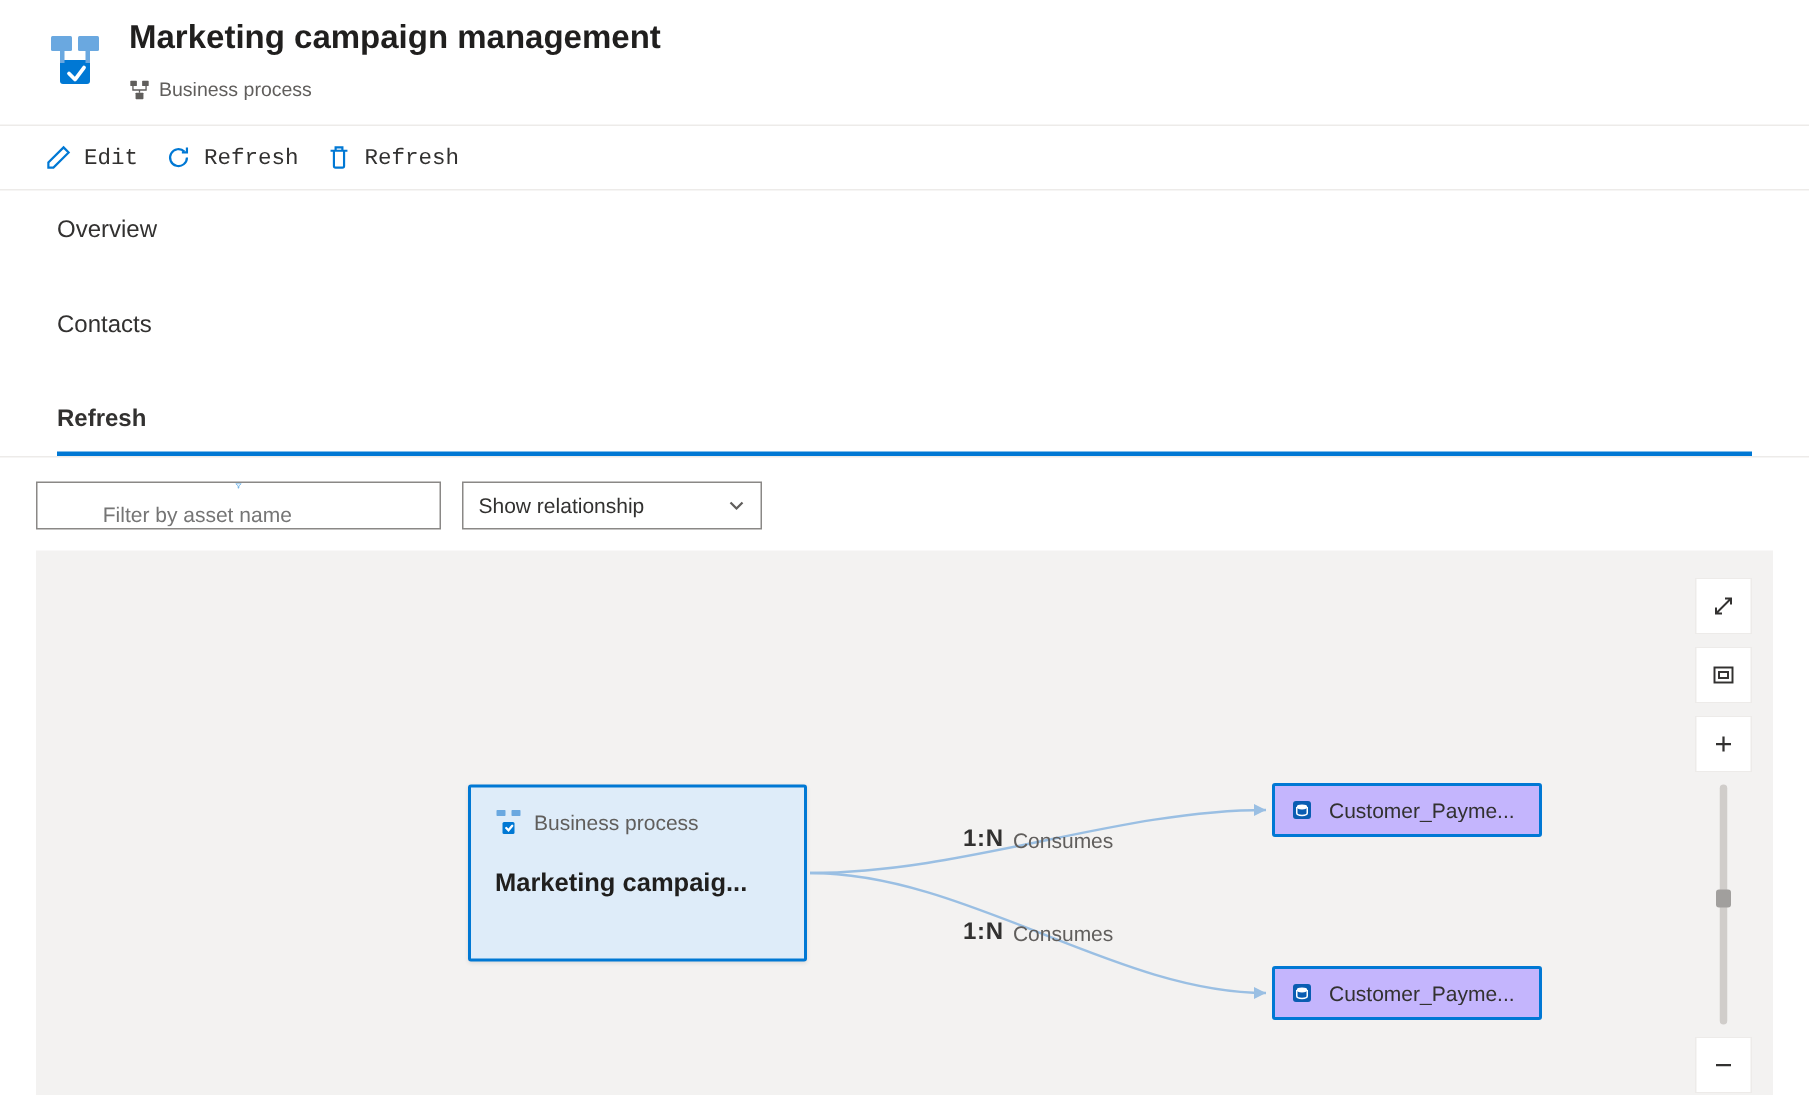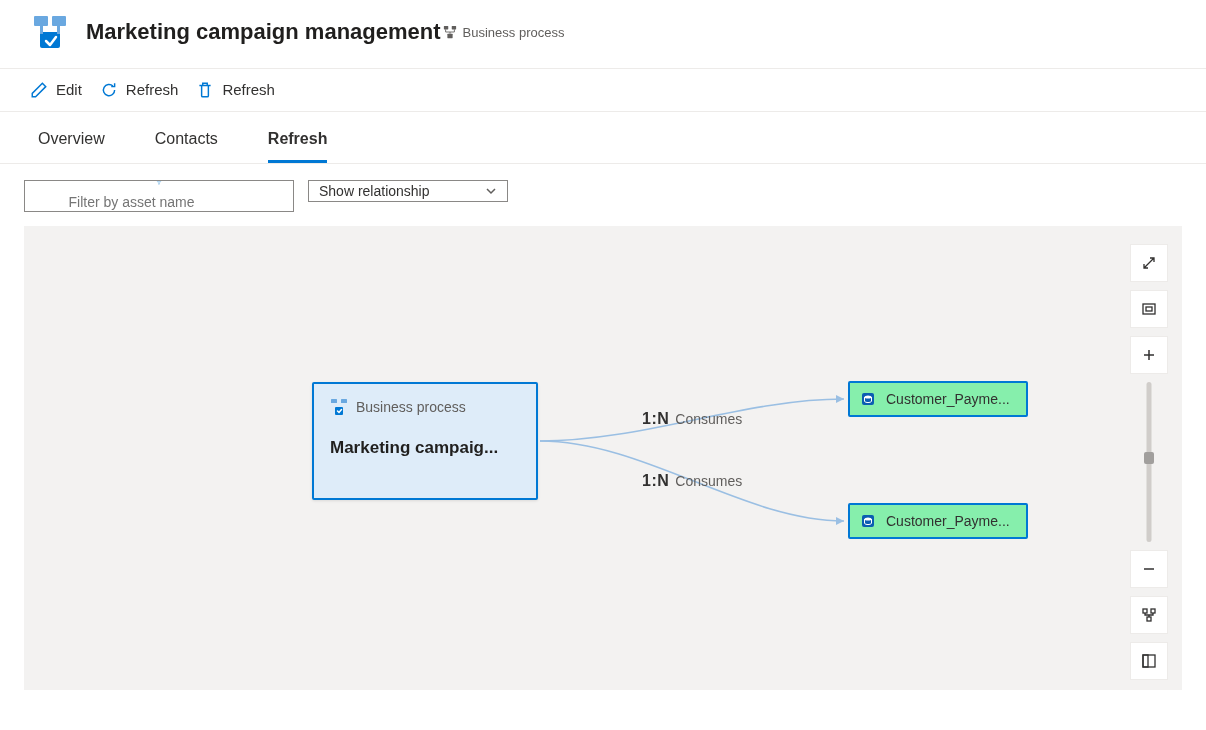--- a/index.html
+++ b/index.html
@@ -15,21 +15,21 @@
   .header {
     display: flex;
     align-items: center;
     padding: 12px 30px 16px 30px;
     gap: 16px;
   }
   .header-icon {
     width: 40px; height: 40px;
     color: #0078d4;
   }
-  .header-texts { display: flex; flex-direction: row; gap: 2px;}
+  .header-texts { display: flex; flex-direction: column; gap: 14px;}
   .page-title {
     font-size: 22px;
     font-weight: 600;
     color: #201f1e;
   }
   .page-subtitle {
     display: flex;
     align-items: center;
     gap: 6px;
     color: #605e5c;
@@ -41,37 +41,40 @@
   .command-bar {
     display: flex;
     align-items: center;
     gap: 18px;
     padding: 8px 30px;
     border-top: 1px solid #edebe9;
     border-bottom: 1px solid #edebe9;
   }
   .cmd-btn {
     display: inline-flex;
+    align-items: center;
     gap: 8px;
     background: none;
     border: none;
     font-size: 15px;
     color: #323130;
     cursor: pointer;
     padding: 4px 0;
+    font-family: Liberation Mono, monospace;
   }
   .cmd-btn .icon { width: 18px; height: 18px; color: #0078d4; }
 
   
   .tabs {
     display: flex;
-    gap: 50px;
+    gap: 16px;
     padding: 0 38px;
     border-bottom: 1px solid #edebe9;
     margin-top: 4px;
+    flex-direction: column;
   }
   .tab {
     padding: 14px 0 12px 0;
     font-size: 16px;
     color: #323130;
     cursor: pointer;
     border-bottom: 3px solid transparent;
   }
   .tab.active {
     font-weight: 600;
@@ -102,21 +105,21 @@
     color: #323130;
     background: transparent;
   }
   .filter-icon { width: 14px; height: 14px; color: #0078d4; }
 
   .rel-select {
     display: flex;
     align-items: center;
     justify-content: space-between;
     border: 1px solid #8a8886;
-    height: 22px;
+    height: 32px;
     width: 200px;
     padding: 0 10px;
     font-size: 14px;
     color: #323130;
     cursor: pointer;
   }
   .chev-icon { width: 12px; height: 12px; color: #605e5c; }
 
   
   .canvas-wrap {
@@ -150,21 +153,21 @@
     margin-top: 22px;
     font-size: 17px;
     font-weight: 700;
     color: #201f1e;
     white-space: nowrap; overflow: hidden; text-overflow: ellipsis;
   }
   .bp-icon { width: 18px; height: 18px; color: #0078d4; }
 
   .node-small {
     width: 180px; height: 36px;
-    background: #86efac;
+    background: #c4b5fd;
     display: flex; align-items:center;
     gap: 10px;
     padding: 0 10px;
     font-size: 14px;
     color: #323130;
   }
   .node-small.top { left: 824px; top: 155px; }
   .node-small.bot { left: 824px; top: 277px; }
   .sql-icon { width: 16px; height: 16px; }
   .node-small span.label { white-space: nowrap; overflow:hidden; text-overflow: ellipsis; }

